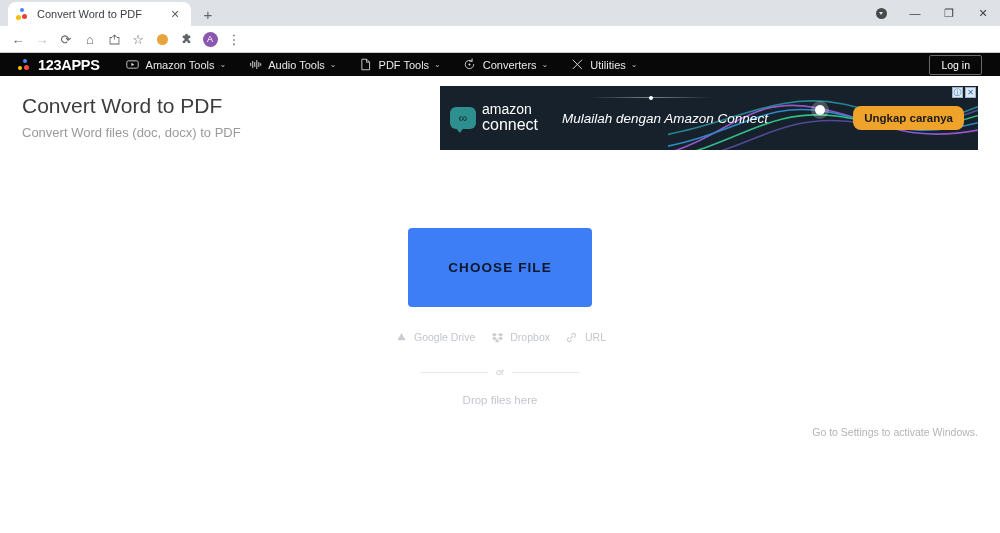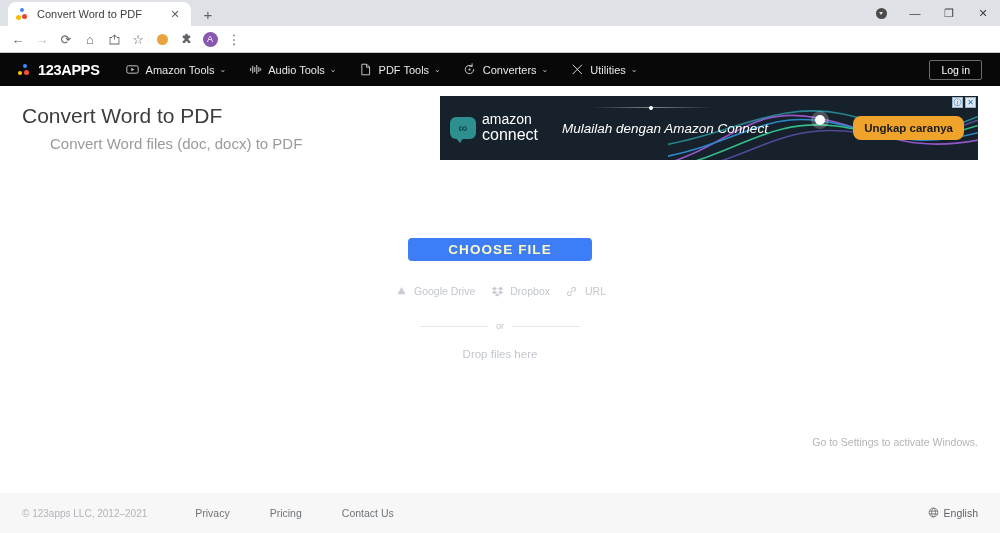--- a/index.html
+++ b/index.html
@@ -78,21 +78,21 @@
     width: 15px; height: 15px; border-radius: 50%; background: #8957b0;
     color: #fff; font-size: 9px; display: flex; align-items: center; justify-content: center;
   }
   .kebab { color: #5f6368; font-size: 13px; letter-spacing: 0; }
   .chrome-sep { height: 1px; background: #c8ccd0; flex: 0 0 1px; }
 
   
   .page { flex: 1; background: #ffffff; position: relative; overflow: hidden; }
 
   .navbar {
-    height: 33px; background: #080808; display: flex; align-items: center;
+    height: 23px; background: #080808; display: flex; align-items: center;
     padding: 0 18px;
   }
   .logo { display: flex; align-items: center; margin-right: 26px; }
   .logo-dots { width: 14px; height: 14px; position: relative; margin-right: 6px; }
   .logo-dots i { position: absolute; border-radius: 50%; display: block; }
   .ld-blue   { width: 4px; height: 4px; background: #3f8cff; left: 5px; top: 1px; }
   .ld-yellow { width: 4px; height: 4px; background: #f7c600; left: 0px; top: 8px; }
   .ld-red    { width: 5px; height: 5px; background: #ff4b38; left: 6px; top: 7px; }
   .logo-text { color: #ffffff; font-size: 14.5px; font-weight: bold; letter-spacing: -0.3px; }
 
@@ -107,21 +107,21 @@
   .caret { margin-left: 5px; font-size: 8px; color: #bdbdbd; }
   .nav-spacer { flex: 1; }
   .login-btn {
     border: 1px solid #6b6b6b; color: #ffffff; font-size: 10.5px;
     padding: 3px 11px; border-radius: 2px;
   }
 
   .hero { display: flex; padding: 10px 22px 0 22px; }
   .hero-left { flex: 0 0 auto; padding-top: 8px; }
   .page-title { font-size: 21px; color: #3d3d3d; font-weight: normal; }
-  .page-sub { font-size: 15px; color: #9a9a9a; margin-top: 7px; margin-left: 28px; }
+  .page-sub { font-size: 13px; color: #9a9a9a; margin-top: 7px; }
 
   
   .ad-wrap { margin-left: auto; position: relative; }
   .ad {
     width: 538px; height: 64px; background: #16212b;
     position: relative; overflow: hidden; display: flex; align-items: center;
   }
   .ad-logo {
     width: 118px; flex: 0 0 118px; display: flex; align-items: center;
     padding-left: 10px; z-index: 3;
@@ -168,22 +168,22 @@
     color: #1a73c0; font-size: 8px; line-height: 9px; text-align: center;
   }
 
   
   .main { position: relative; height: 320px; }
   .uploader {
     position: absolute; left: 0; right: 0; top: 78px;
     display: flex; flex-direction: column; align-items: center;
   }
   .choose-btn {
-    background: #3d7df5; color: #fef9c3; font-size: 13.5px; font-weight: bold;
-    letter-spacing: 1.1px; padding: 4px 40px; border-radius: 4px;
+    background: #3d7df5; color: #0f172a; font-size: 13.5px; font-weight: bold;
+    letter-spacing: 1.1px; padding: 32px 40px; border-radius: 4px;
     min-width: 150px; text-align: left;
   }
   .cloud-row { display: flex; align-items: center; margin-top: 23px; gap: 15px; }
   .cloud-item { display: flex; align-items: center; color: #c2c6cc; font-size: 10.5px; }
   .cloud-item .cicon {
     width: 14px; height: 14px; margin-right: 6px; display: flex;
     align-items: center; justify-content: center; color: #c9cdd3;
   }
   .or-row {
     margin-top: 23px; width: 160px; display: flex; align-items: center;
@@ -439,31 +439,15 @@
         </div>
 
         <div class="drop-text">Drop files here</div>
       </div>
 
       <div class="watermark">
         <div class="wm-sub">Go to Settings to activate Windows.</div>
       </div>
     </div>
 
-    <div class="footer">
-      <span class="copyright">© 123apps LLC, 2012–2021</span>
-      <span class="footer-link">Privacy</span>
-      <span class="footer-link">Pricing</span>
-      <span class="footer-link">Contact Us</span>
-      <span class="lang">
-        <span class="globe">
-          <svg width="11" height="11" viewBox="0 0 16 16">
-              <circle cx="8" cy="8" r="6.4" fill="none" stroke="#5f6368" stroke-width="1.1"></circle>
-              <ellipse cx="8" cy="8" rx="2.8" ry="6.4" fill="none" stroke="#5f6368" stroke-width="1.1"></ellipse>
-              <path d="M1.8 6h12.4M1.8 10h12.4" stroke="#5f6368" stroke-width="1.1"></path>
-            </svg>
-        </span>
-        <span>English</span>
-      </span>
-    </div>
 
   </div>
 </div>
 
 </body></html>

